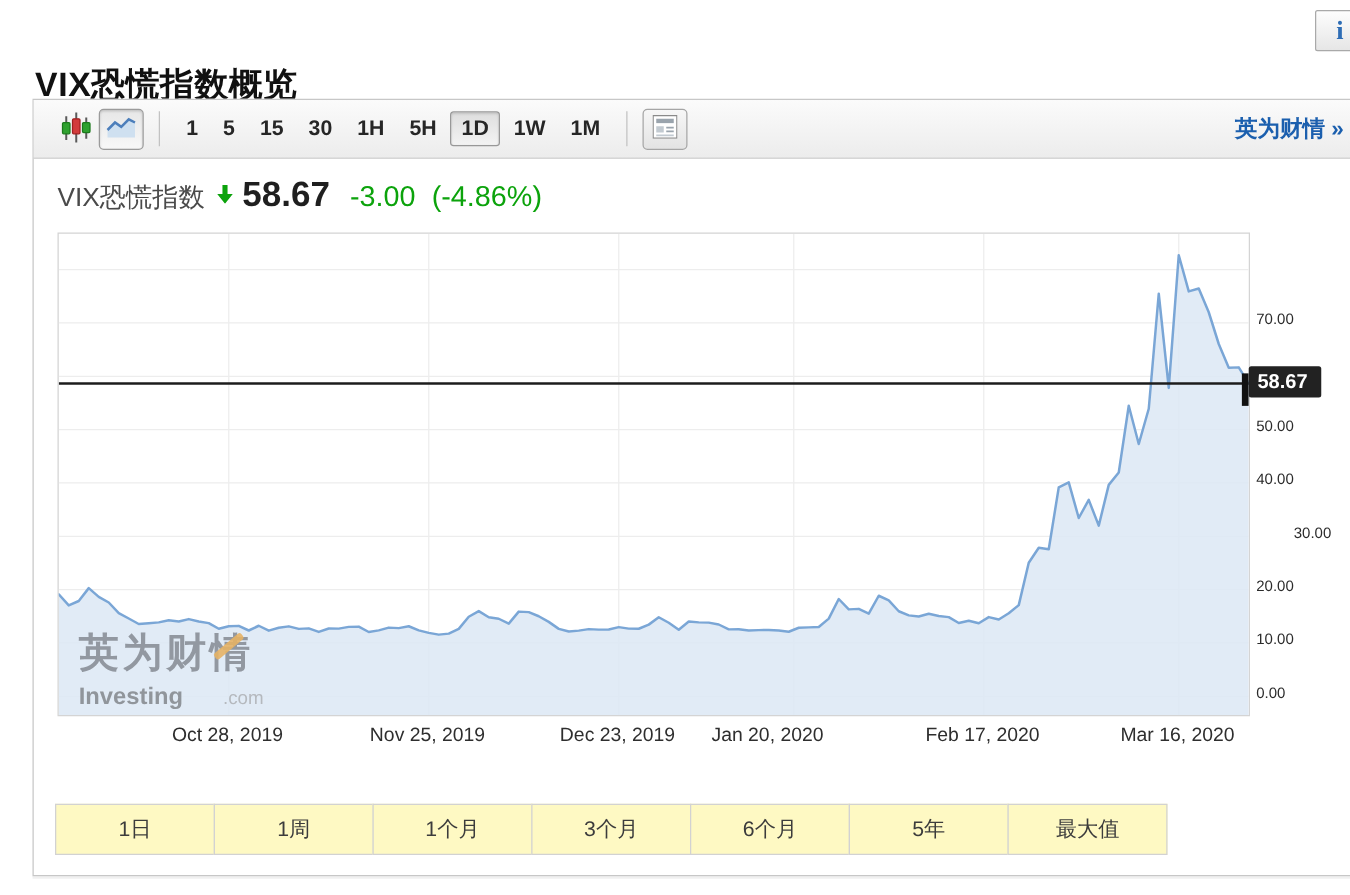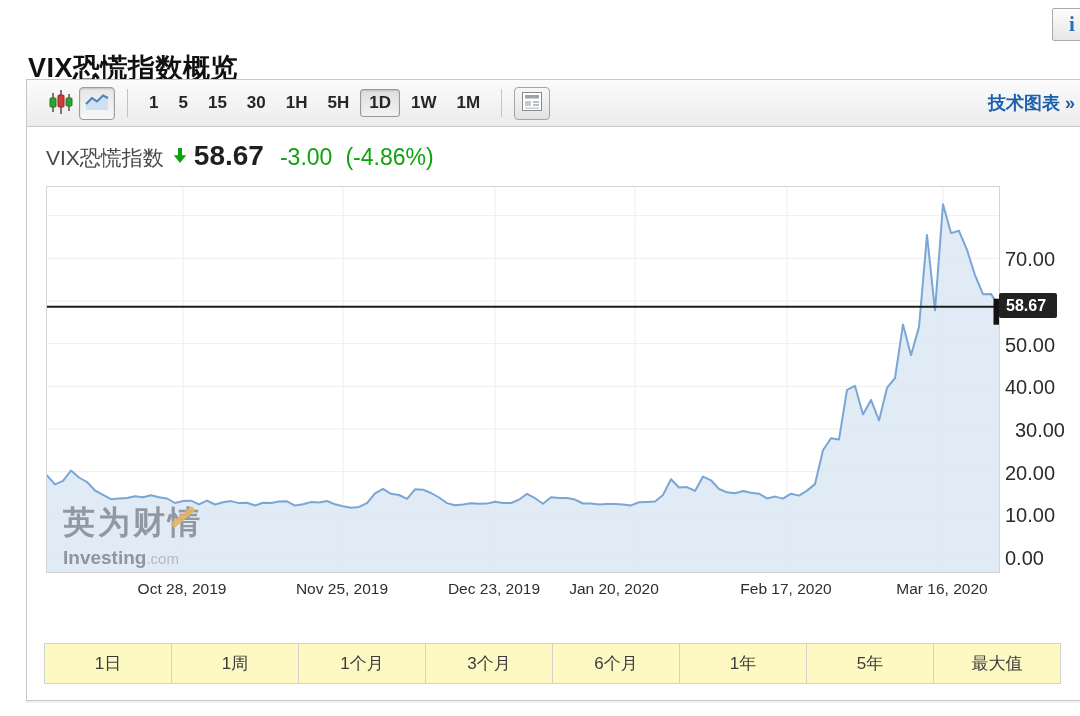--- a/index.html
+++ b/index.html
@@ -30,31 +30,31 @@
   .instrument{position:absolute;left:19px;top:60px;display:flex;align-items:baseline;white-space:nowrap;}
   .inst-name{font-size:21px;color:#4a4a4a;text-align:right;}
   .inst-arrow{margin:0 7px 0 9px;position:relative;top:-2px;}
   .inst-price{font-size:28px;font-weight:700;color:#1f1f1f;}
   .green{color:#0ca30c;}
   .inst-change{font-size:23px;margin-left:16px;}
   .inst-pct{font-size:23px;margin-left:13px;}
   
   .plot{position:absolute;left:19px;top:106px;width:952px;height:385px;border:1px solid #d4d4d4;box-sizing:content-box;background:#fff;}
   .plot svg{display:block;}
-  .y-axis-label{position:absolute;left:978px;width:60px;font-size:20px;color:#2b2b2b;}
+  .y-axis-label{position:absolute;left:978px;width:60px;font-size:12px;color:#2b2b2b;}
   .price-tag{position:absolute;left:972px;width:58px;height:25px;background:#222;color:#fff;font-size:16px;
              font-weight:700;display:flex;align-items:center;padding-left:7px;box-sizing:border-box;border-radius:2px;}
   .x-axis-label{position:absolute;top:500px;transform:translateX(-50%);font-size:15.5px;color:#2e2e2e;white-space:nowrap;}
   
   .watermark{position:absolute;left:36px;top:421px;pointer-events:none;}
   .wm-cn{font-size:32px;font-weight:700;color:#7d828a;opacity:.78;letter-spacing:3px;position:relative;}
   .wm-slash{position:absolute;left:106px;top:13px;width:28px;height:6px;background:#e8a33d;border-radius:2px;
             transform:rotate(-40deg);opacity:.9;}
   .wm-en{margin-top:2px;font-size:19px;font-weight:700;color:#83878c;opacity:.85;}
-  .wm-com{font-size:15px;font-weight:400;color:#aeb1b5;}
+  .wm-com{font-size:15px;font-weight:400;color:#aeb1b5;padding-left:32px;}
   
   .periods{position:absolute;left:17px;top:563px;display:flex;}
   .period-btn{width:128px;height:41px;border:1px solid #d2d2d2;margin-left:-1px;background:#fef9c3;
               font-size:17px;color:#3c3c3c;cursor:pointer;font-family:inherit;}
   .period-btn:first-child{margin-left:0;}
 </style>
 </head>
 <body>
 
 <h1 class="page-title">VIX恐慌指数概览</h1>
@@ -106,21 +106,21 @@
         <svg width="20" height="19" viewBox="0 0 20 19">
           <rect x="0.5" y="0.5" width="19" height="18" fill="#fff" stroke="#8a8a8a"></rect>
           <rect x="3" y="3" width="14" height="3.5" fill="#9aa4ad"></rect>
           <rect x="3" y="9" width="6" height="5" fill="#c2cad1"></rect>
           <line x1="11" y1="10" x2="17" y2="10" stroke="#9aa4ad" stroke-width="1.4"></line>
           <line x1="11" y1="13" x2="17" y2="13" stroke="#9aa4ad" stroke-width="1.4"></line>
           <line x1="3" y1="16.2" x2="17" y2="16.2" stroke="#c2cad1" stroke-width="1.4"></line>
         </svg>
       </span>
     </button>
-    <a href="#" class="tech-link">技术图表 »</a>
+    <a href="#" class="tech-link">英为财情 »</a>
   </div>
 
   <div class="instrument">
     <span class="inst-name">VIX恐慌指数</span>
     <span class="inst-arrow">
       <svg width="14" height="15" viewBox="0 0 13 14">
           <path d="M4.6 0 h3.8 v6.8 h3.9 L6.5 14 0.7 6.8 h3.9 Z" fill="#0ca30c"></path>
         </svg>
     </span>
     <span class="inst-price">58.67</span>
@@ -180,17 +180,16 @@
       <span>Investing</span><span class="wm-com">.com</span>
     </div>
   </div>
 
   <div class="periods" id="periods">
       <button class="period-btn">1日</button>
       <button class="period-btn">1周</button>
       <button class="period-btn">1个月</button>
       <button class="period-btn">3个月</button>
       <button class="period-btn">6个月</button>
-      <button class="period-btn">1年</button>
       <button class="period-btn">5年</button>
       <button class="period-btn">最大值</button>
     </div>
 </div>
 
 </body></html>

